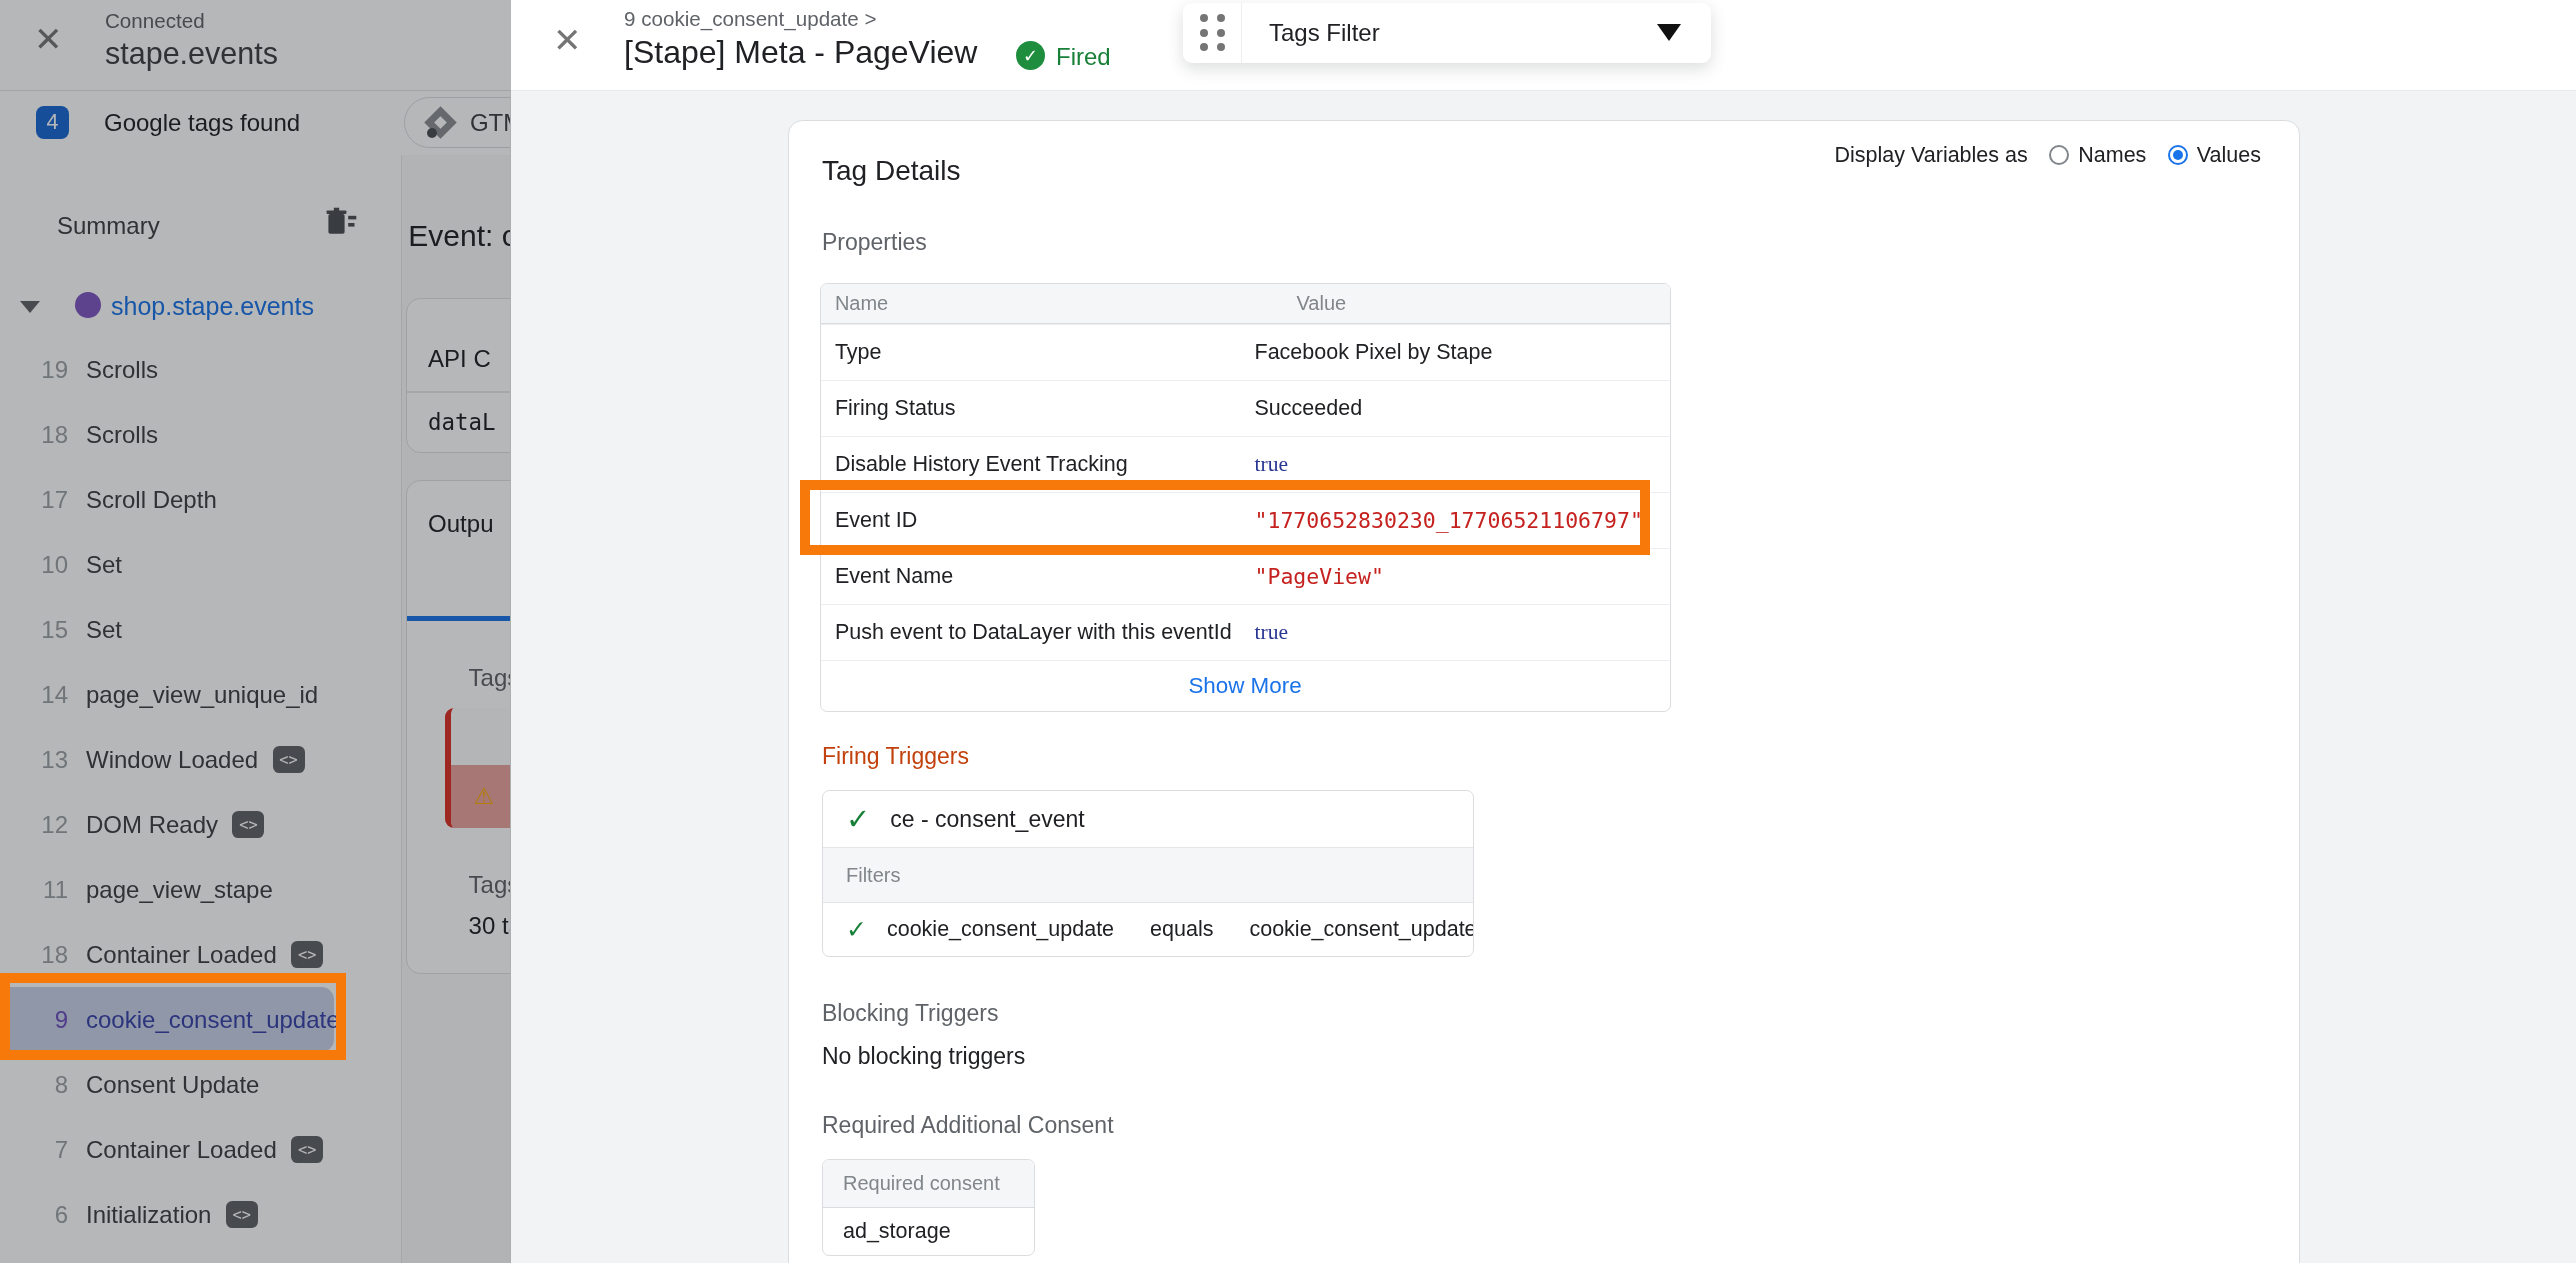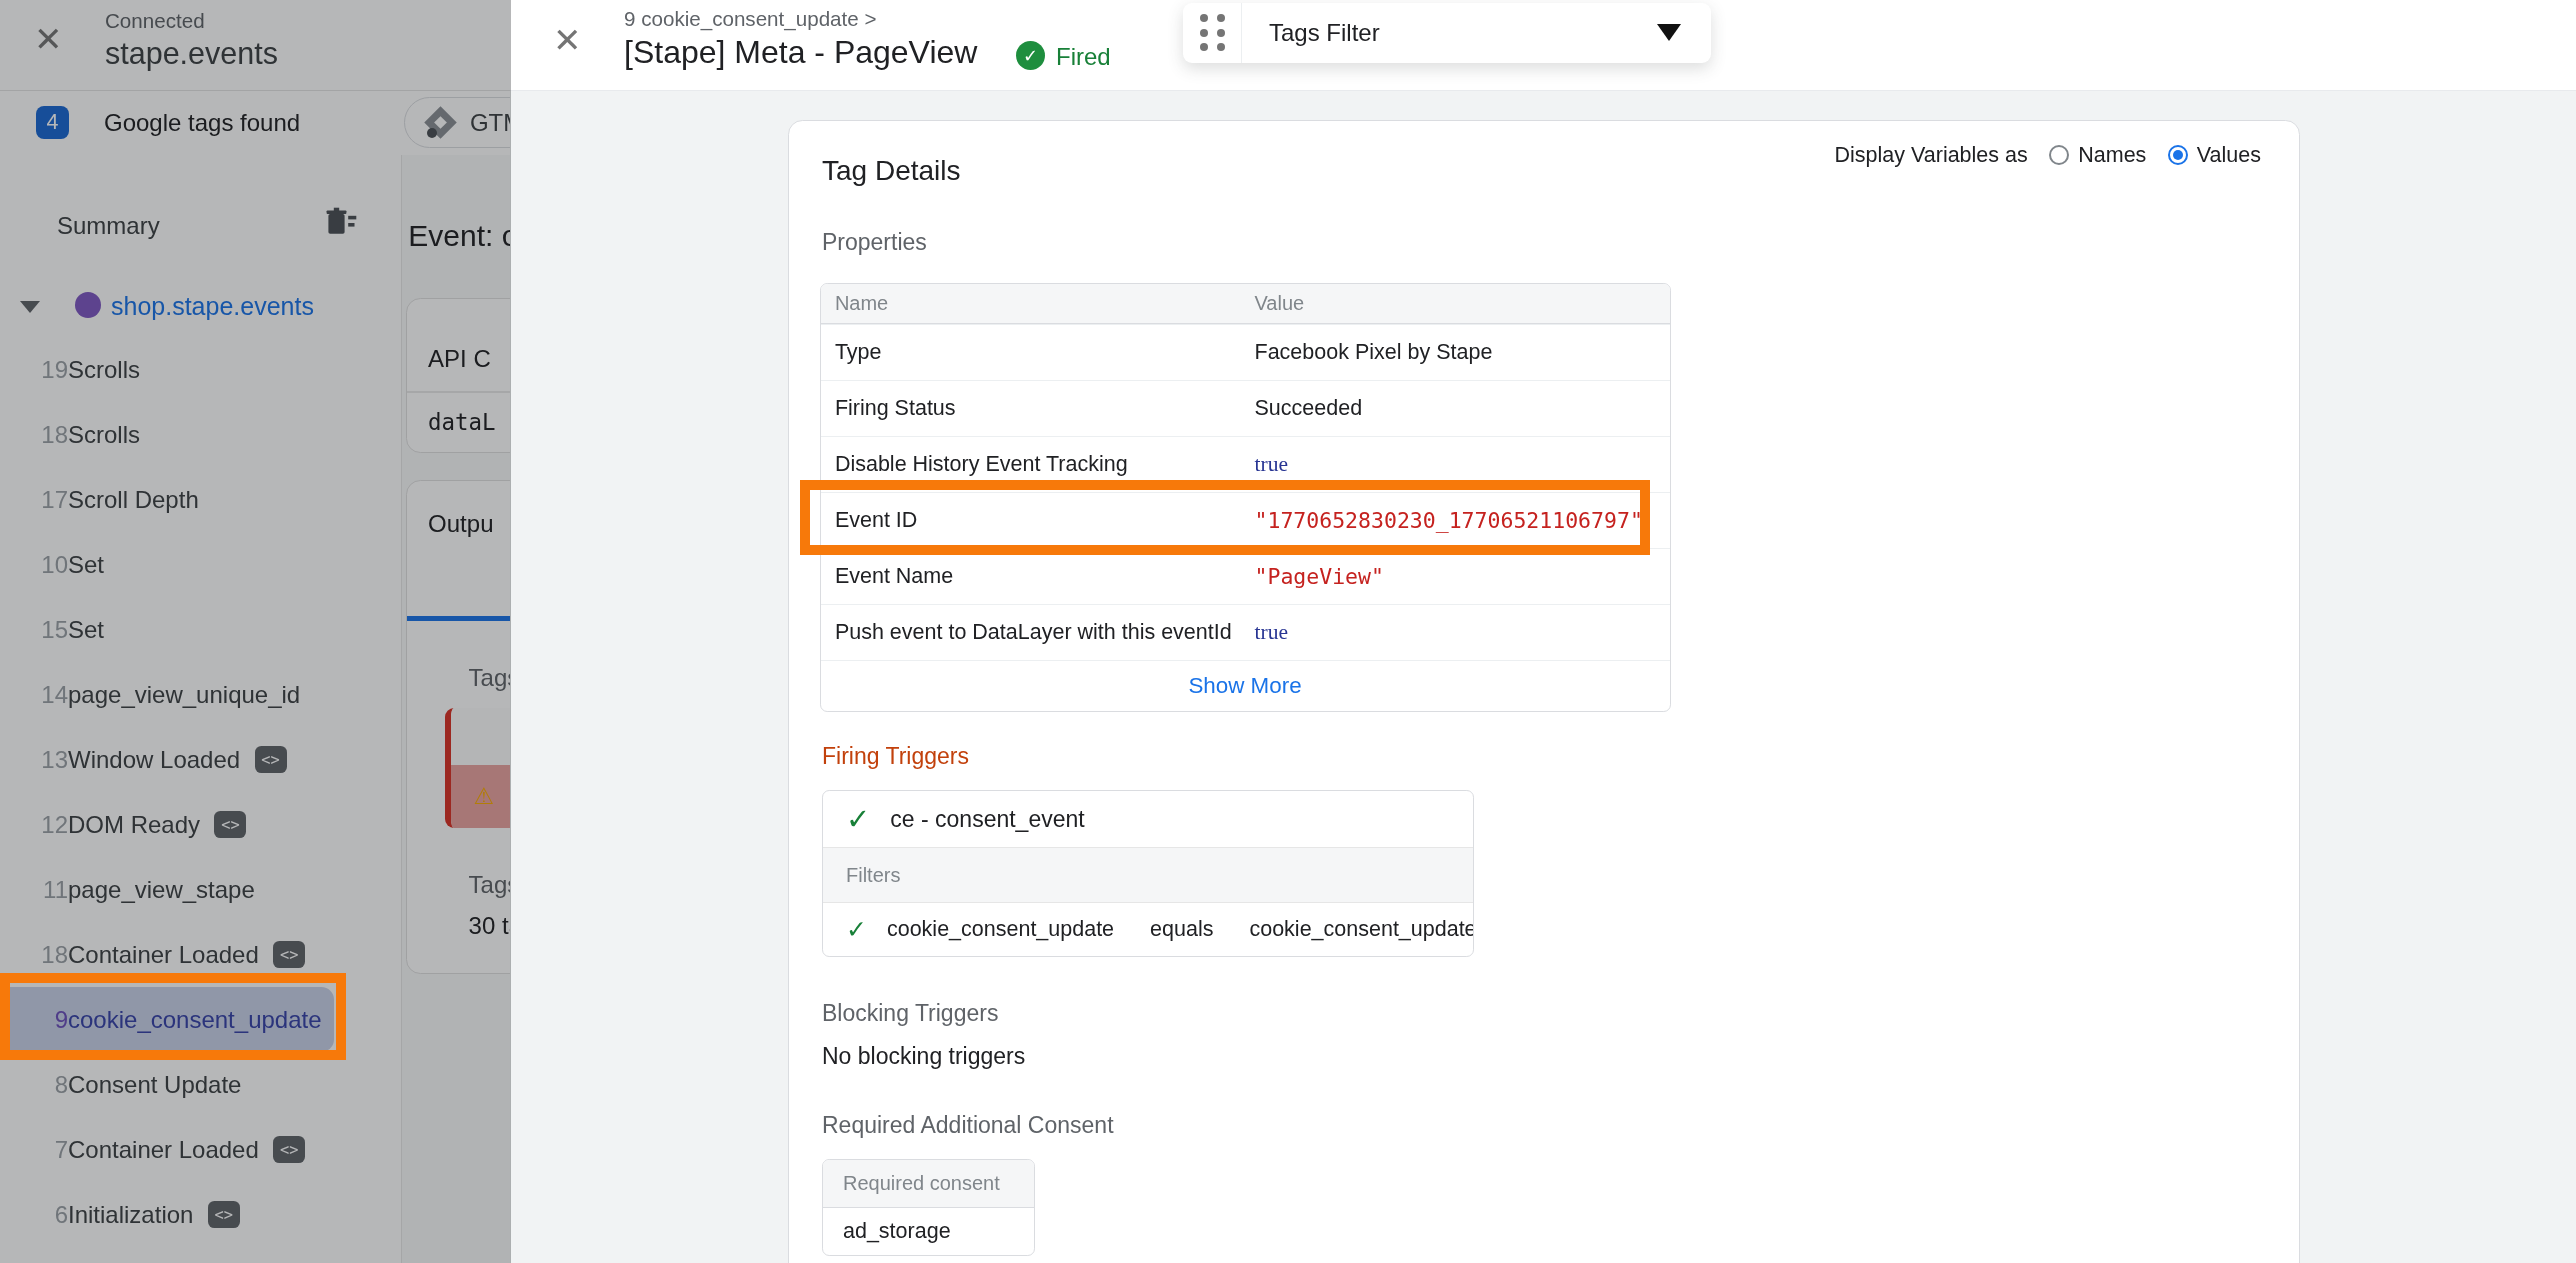--- a/index.html
+++ b/index.html
@@ -33,21 +33,21 @@
   #container-row { left:0; top:133px; width:402px; height:39px; }
   .tri-down { width:0; height:0; border-left:10px solid transparent; border-right:10px solid transparent;
               border-top:12.6px solid #5f6368; }
   #container-tri { left:20px; top:12.6px; }
   #container-dot { left:75px; top:3.6px; width:26px; height:26px; border-radius:50%; background:#7e57c2; }
   #container-label { left:111px; top:3.6px; font-size:25px; font-weight:500; color:#1a73e8; }
 
   #events { left:0; top:182px; width:402px; }
   .ev { position:relative; width:402px; height:65px; display:flex; align-items:center;padding-left:16px; }
   .ev-num { width:52px; text-align:right; font-size:24px; color:#9aa0a6; flex:0 0 52px; }
-  .ev-label { font-size:24px; color:#3c4043; white-space:nowrap; }
+  .ev-label { margin-left:18px; font-size:24px; color:#3c4043; white-space:nowrap; }
   .code-icon { margin-left:14.4px; width:32px; height:27px; border-radius:6.3px; background:#5f6368; color:#fff;
                font-family:"DejaVu Sans Mono","Liberation Mono",monospace; font-size:15.3px; display:flex;
                align-items:center; justify-content:center; flex:0 0 32px; }
   .ev.sel { background:#c9d1e8; border-radius:0 12.6px 12.6px 0; width:334px; }
   .ev.sel .ev-num { color:#6b4fbb; }
   .ev.sel .ev-label { color:#3642a8; }
 
   #bg-main { left:402px; top:0; width:108px; height:1108px; background:#f8f9fa; }
   #bg-event-heading { left:6.3px; top:64px; font-size:30px; color:#202124; white-space:nowrap; }
   .bg-card { background:#fff; border:0.9px solid #e0e0e0; border-radius:14.4px; overflow:hidden; }
@@ -97,21 +97,21 @@
           border:0.9px solid #dadce0; border-radius:14.4px 14.4px 0 0; }
   #disp-row { top:21.5px; right:38px; display:flex; align-items:center; font-size:21.5px; color:#202124; }
   .radio { width:20px; height:20px; border-radius:50%; border:2.7px solid #80868b; margin:0 9px 0 21.5px;
            display:flex; align-items:center; justify-content:center; }
   .radio.on { border-color:#1a73e8; }
   .radio.on i { width:10px; height:10px; border-radius:50%; background:#1a73e8; }
   #tag-details { left:33px; top:34px; font-size:28px; color:#202124; }
   #props-label { left:33px; top:108px; font-size:23px; color:#5f6368; }
 
   #props-table { left:30.5px; top:162px; width:851px; border:0.9px solid #dadce0; border-radius:7.2px; overflow:hidden; background:#fff; }
-  .pt-header { height:40px; background:#f5f6f7; border-bottom:0.9px solid #dadce0; display:flex; align-items:center; }
+  .pt-header { height:40px; background:#f5f6f7; border-bottom:0.9px solid #dadce0; display:flex; align-items:center;gap:42px; }
   .pt-header span { font-size:20px; color:#80868b; }
   .pt-h-name { padding-left:14.4px; width:434px; }
   .pt-row { height:56px; display:flex; align-items:center; border-top:0.9px solid #eceff1; }
   .pt-row:first-of-type { border-top:none; }
   .pt-name { padding-left:14.4px; width:434px; font-size:21.5px; color:#202124; }
   .pt-value { font-size:21.5px; color:#202124; }
   .code-red { font-family:"DejaVu Sans Mono","Liberation Mono",monospace; color:#c5221f; }
   .code-blue { font-family:Liberation Serif, serif; color:#283593; }
   .pt-showmore { height:51px; border-top:0.9px solid #eceff1; display:flex; align-items:center; justify-content:center; }
   .pt-showmore span { font-size:22.4px; color:#1a73e8; }

